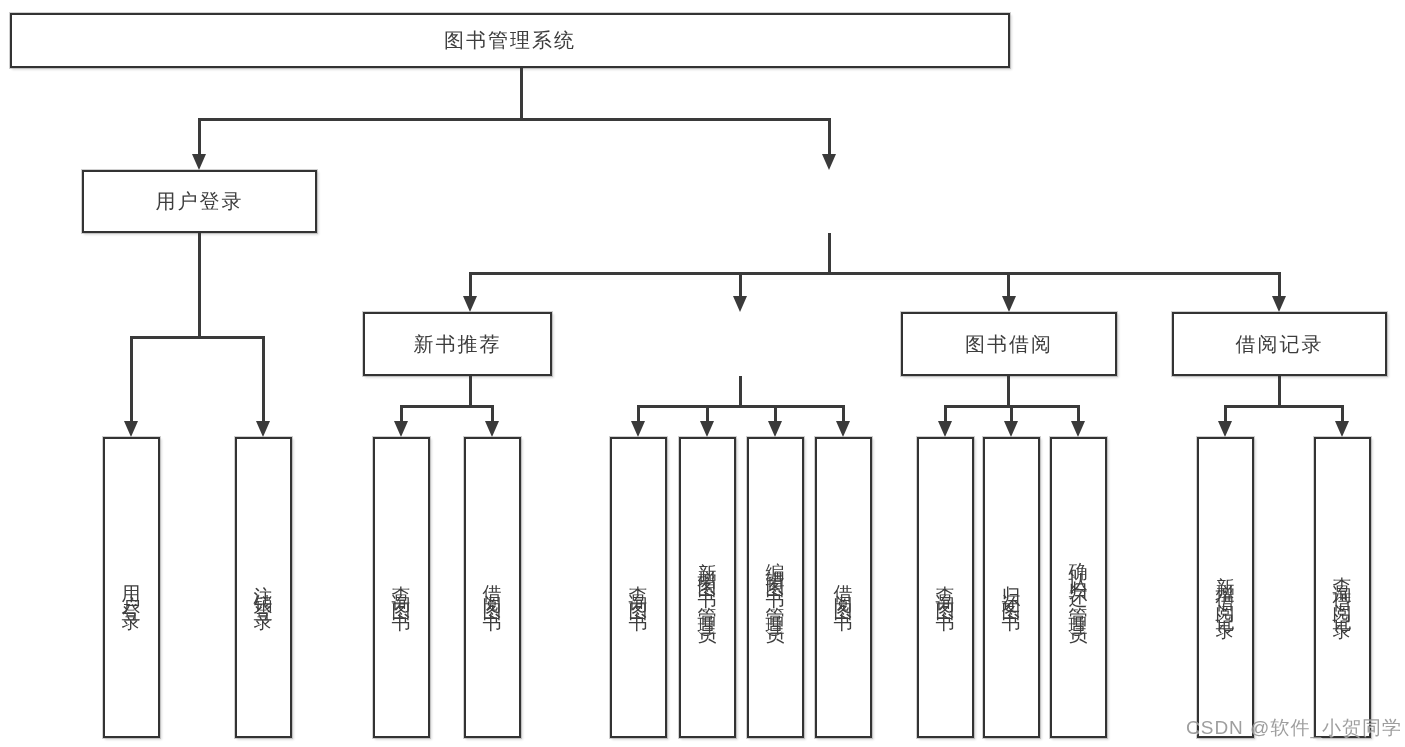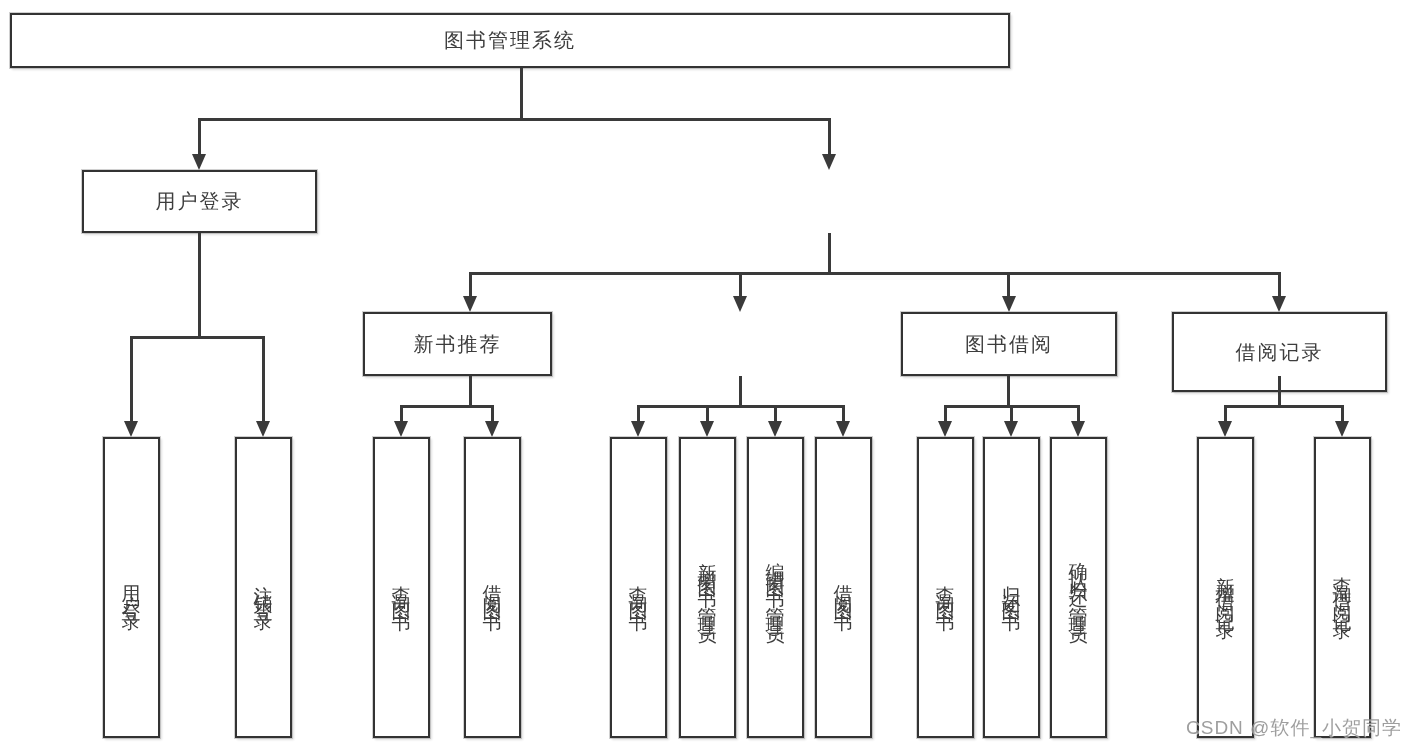--- a/index.html
+++ b/index.html
@@ -90,21 +90,21 @@
   <div class="arrow" style="left:463px; top:296px"></div>
   <div class="vline" style="left:739px; top:272px; height:26px"></div>
   <div class="arrow" style="left:733px; top:296px"></div>
   <div class="vline" style="left:1007px; top:272px; height:26px"></div>
   <div class="arrow" style="left:1002px; top:296px"></div>
   <div class="vline" style="left:1278px; top:272px; height:26px"></div>
   <div class="arrow" style="left:1272px; top:296px"></div>
 
   <div class="box h" style="left:363px; top:312px; width:189px; height:64px">新书推荐</div>
   <div class="box h" style="left:901px; top:312px; width:216px; height:64px">图书借阅</div>
-  <div class="box h" style="left:1172px; top:312px; width:215px; height:80px">借阅记录</div>
+  <div class="box h" style="left:1172px; top:312px; width:215px; height:64px">借阅记录</div>
 
   <div class="vline" style="left:469px; top:376px; height:29px"></div>
   <div class="vline" style="left:739px; top:376px; height:29px"></div>
   <div class="vline" style="left:1007px; top:376px; height:29px"></div>
   <div class="vline" style="left:1278px; top:376px; height:29px"></div>
 
   <div class="hline" style="left:400px; top:405px; width:94px"></div>
   <div class="hline" style="left:637px; top:405px; width:208px"></div>
   <div class="hline" style="left:944px; top:405px; width:136px"></div>
   <div class="hline" style="left:1224px; top:405px; width:120px"></div>

